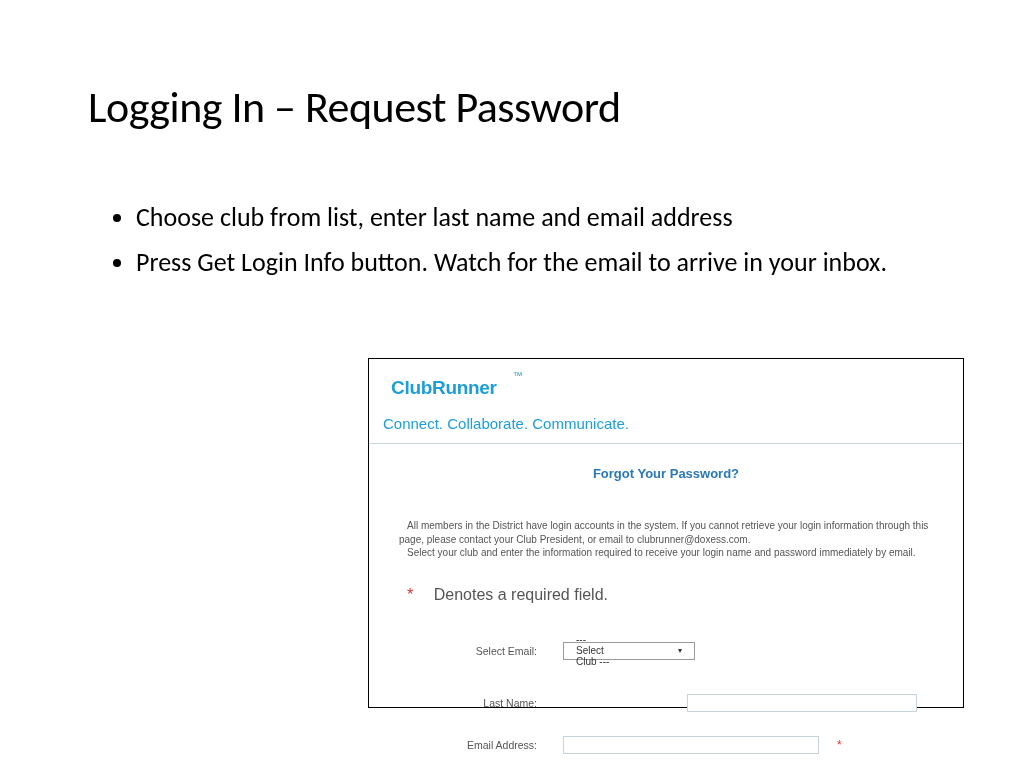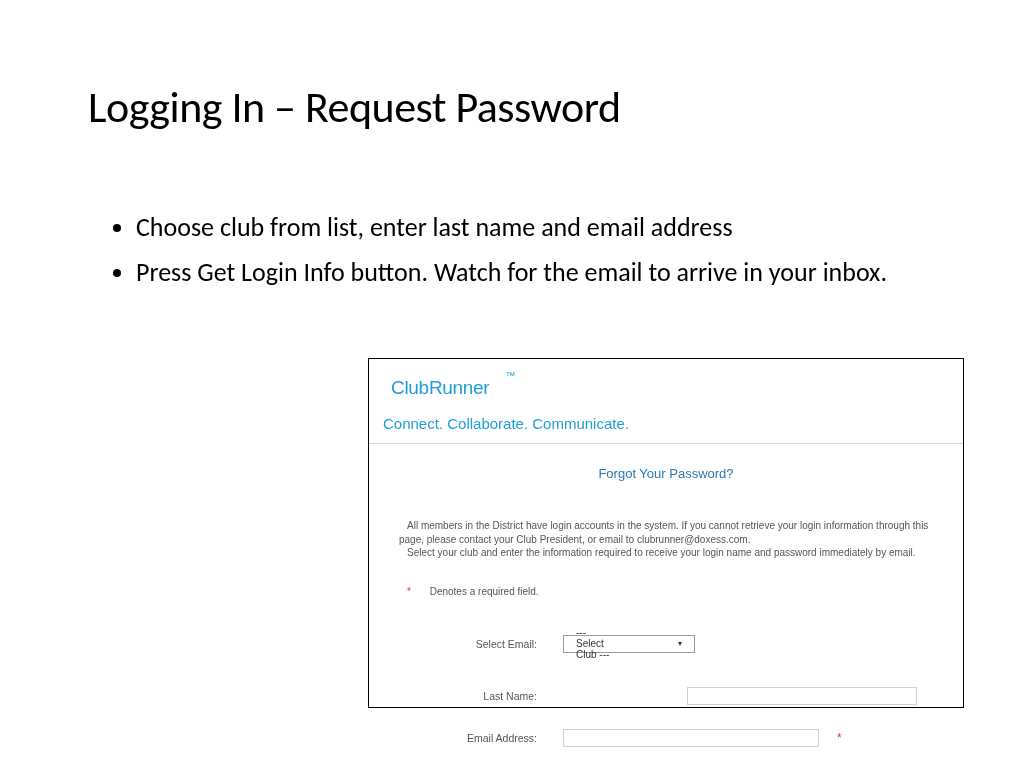--- a/index.html
+++ b/index.html
@@ -1,33 +1,33 @@
 <!DOCTYPE html>
 <html><head>
 <meta charset="utf-8">
 <style>
   * { box-sizing: border-box; margin: 8px; padding: 0; }
   html, body { width: 1024px; height: 768px; background: #fff; font-family: "Calibri", "Segoe UI", Arial, sans-serif; color: #000; }
   .slide { position: relative; width: 1024px; height: 768px; }
   .title { position: absolute; left: 56px; top: 48px; font-size: 44px; font-weight: 400; letter-spacing: -0.5px; }
-  .bullets { position: absolute; left: 96px; top: 170px; width: 820px; font-size: 26px; line-height: 1.35; }
+  .bullets { position: absolute; left: 96px; top: 160px; width: 820px; font-size: 26px; line-height: 1.35; }
   .bullets li { margin-bottom: 10px; list-style: disc; }
   .panel {
     position: absolute; left: 336px; top: 326px; width: 596px; height: 350px;
     border: 1px solid #000; background: #fff; font-family: Arial, Helvetica, sans-serif;
     color: #444;
   }
   .brand-row { padding: 2px 6px 0 6px; }
-  .brand-name { font-size: 19px; font-weight: normal; color: #1e9ed9; letter-spacing: -0.3px; display: inline-block; }
+  .brand-name { font-size: 19px; font-weight: bold; color: #1e9ed9; letter-spacing: -0.3px; display: inline-block; }
   .brand-tm { font-size: 10px; color: #1e9ed9; vertical-align: top; position: relative; top: 1px; }
   .tagline { font-size: 15px; color: #1e9ed9; padding: 0 6px 3px 6px; }
   .rule { height: 1px; background: linear-gradient(#dfeaf0,#bcd0da); margin: 0 0 0 0; border-bottom:1px solid #c9d7de; }
-  .forgot { text-align: center; font-size: 13px; font-weight: normal; color: #2a78b8; padding: 14px 0 8px 0; }
+  .forgot { text-align: center; font-size: 13px; font-weight: bold; color: #2a78b8; padding: 14px 0 8px 0; }
   .desc { font-size: 10px; color: #555; padding: 22px 22px 0 22px; line-height: 1.35; }
-  .req-note { font-size: 10px; color: #555; padding: 18px 22px 0 22px; }
+  .req-note { font-size: 16px; color: #555; padding: 18px 22px 0 22px; }
   .req-note .ast, .asterisk { color: #d33; }
   .form-area { padding: 14px 22px 0 22px; font-size: 10.5px; color: #555; }
   .row { display: flex; align-items: center; margin-bottom: 8px; }
   .row.gap { margin-top: 18px; justify-content: space-between; }
   .lbl { width: 132px; text-align: right; padding-right: 10px; }
   .select {
     width: 132px; height: 18px; border: 1px solid #9a9a9a; background: #fff;
     font-size: 10px; color: #333; padding: 1px 4px; position: relative;
     display: inline-flex; align-items: center; justify-content: space-between; gap: 48px;
   }

